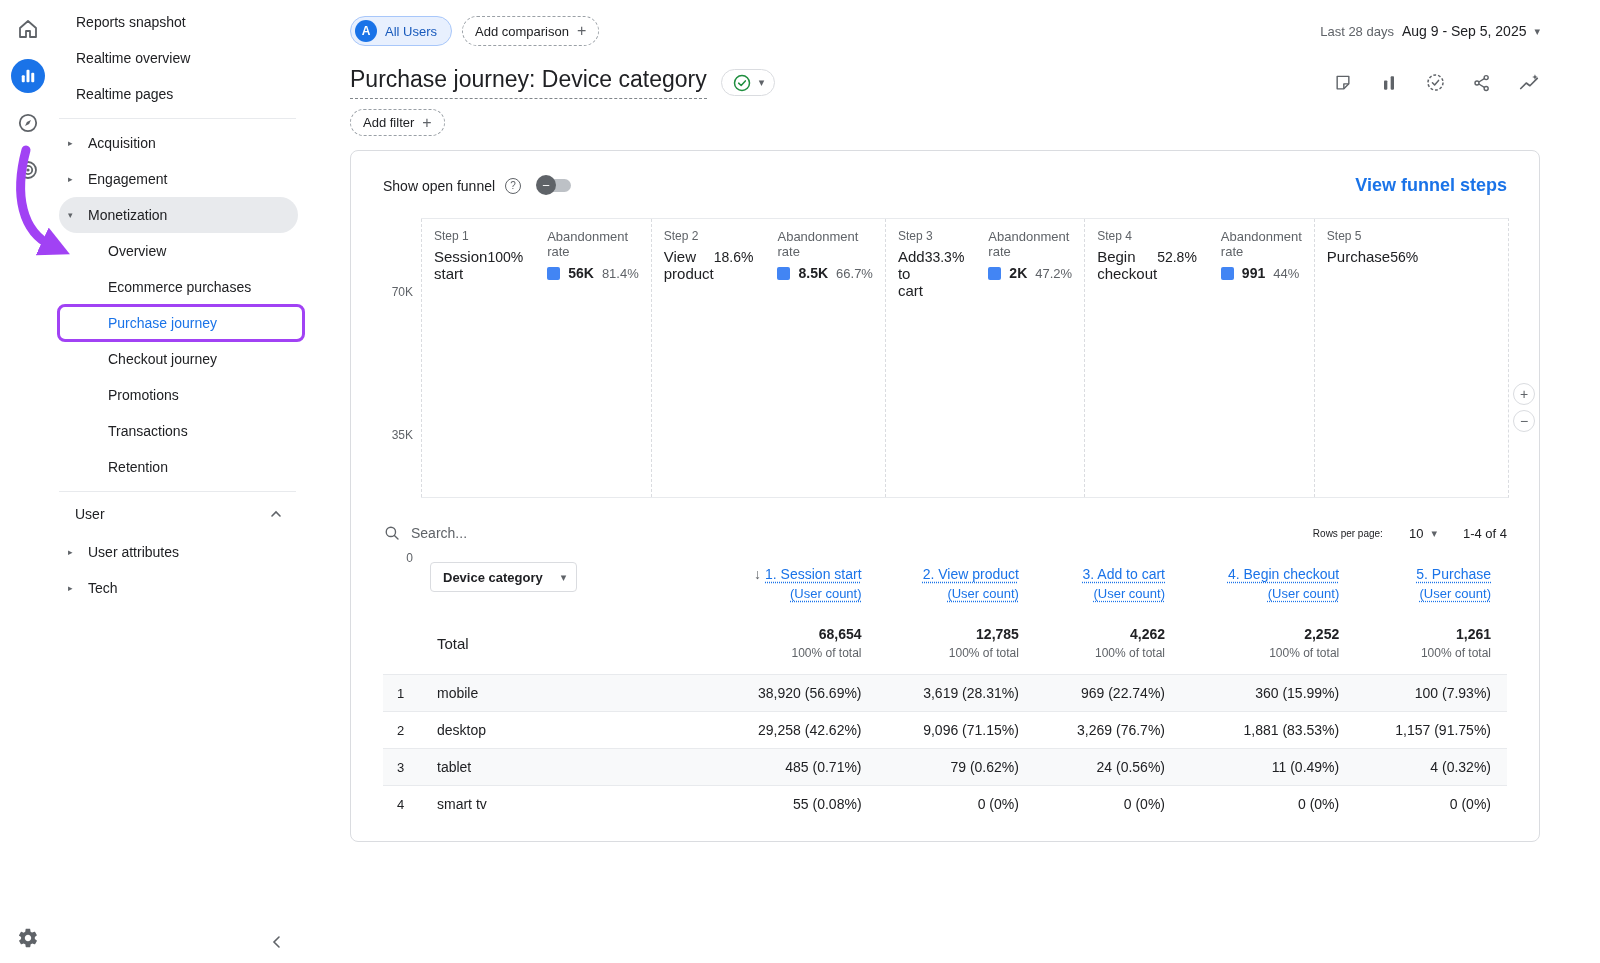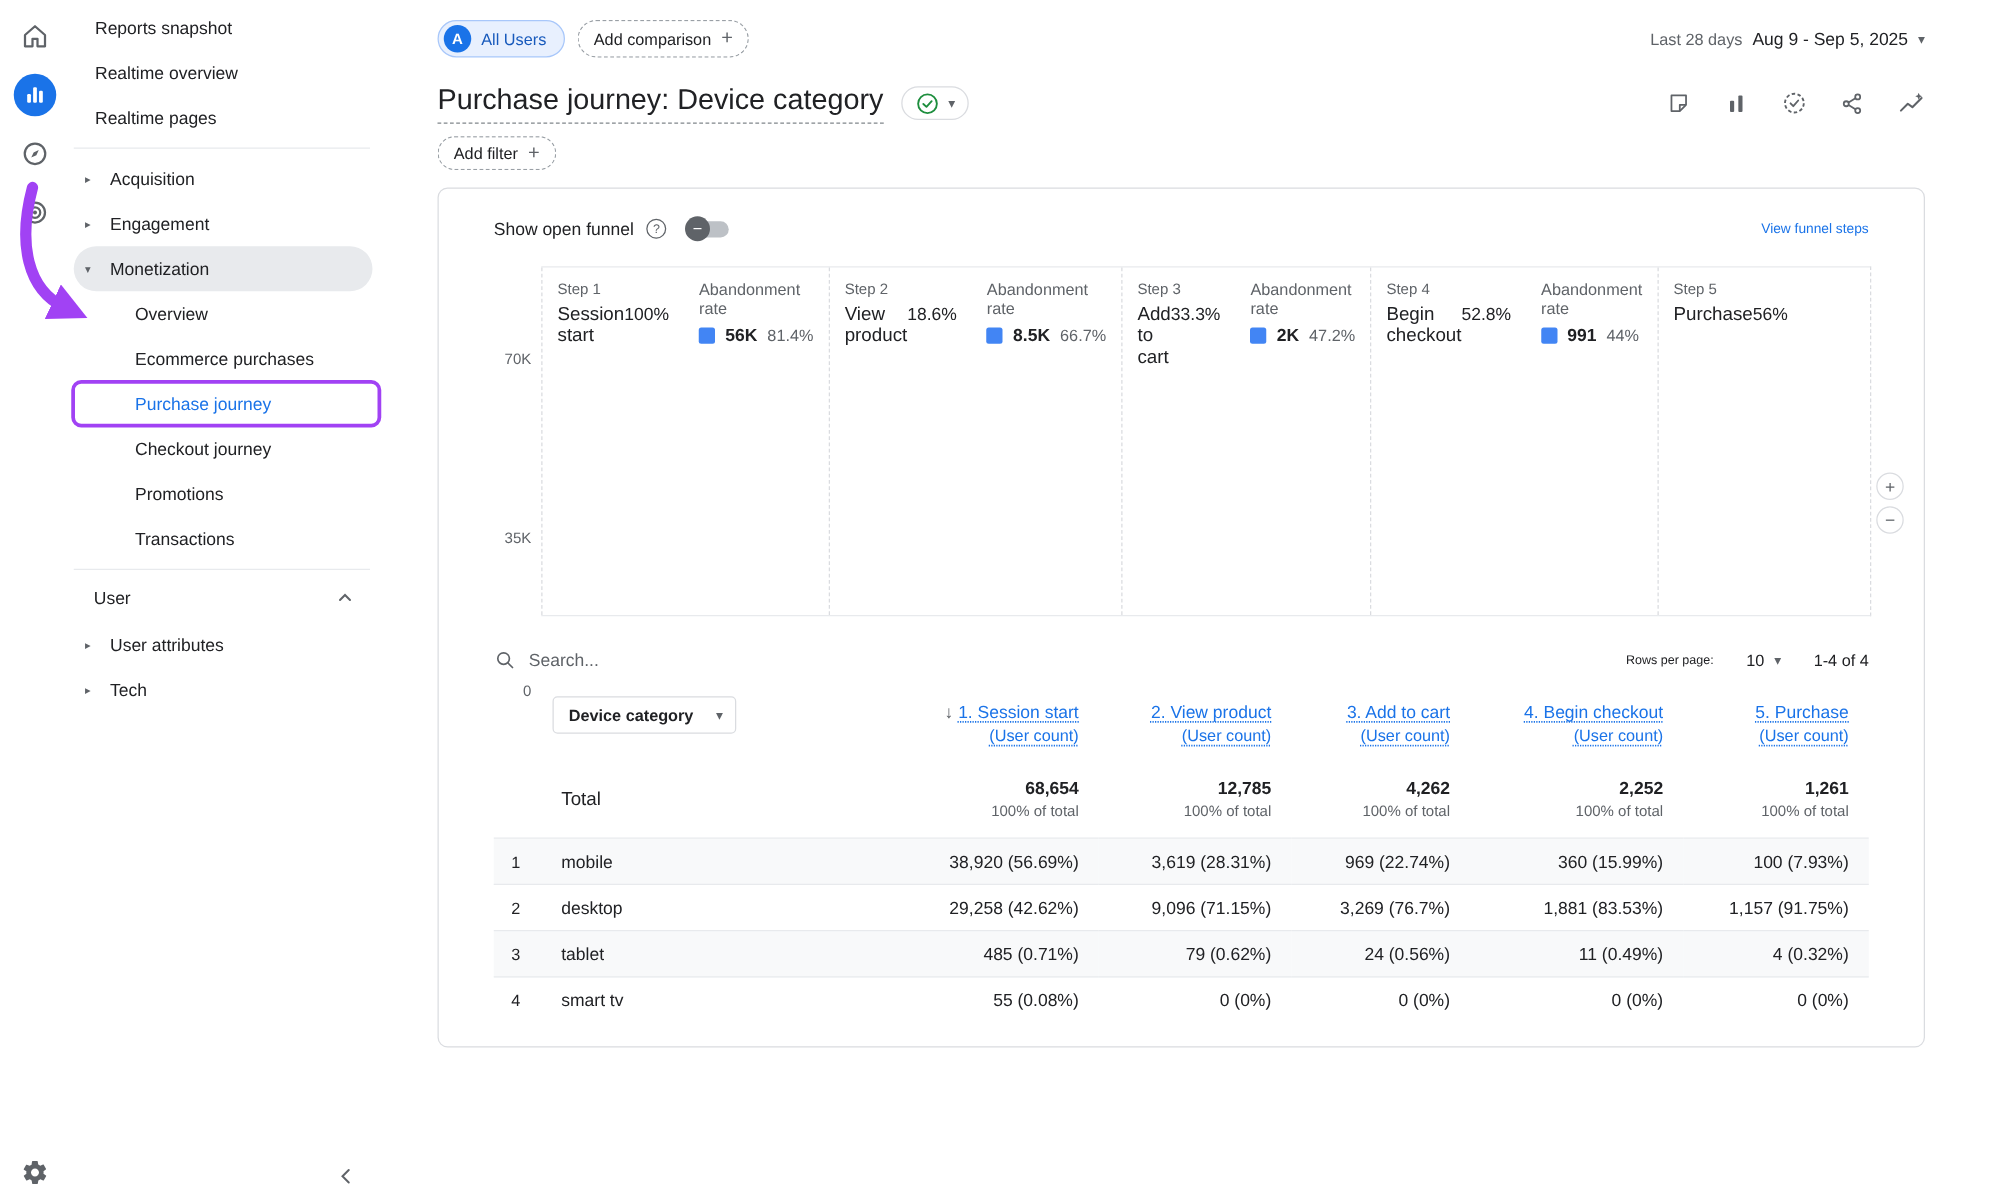--- a/index.html
+++ b/index.html
@@ -50,28 +50,28 @@
   .title-left{display:flex;align-items:center;gap:14px}
   .page-title{font-size:23px;font-weight:400;color:var(--text);border-bottom:1px dashed #80868b;padding-bottom:5px}
   .status-badge{display:inline-flex;align-items:center;gap:7px;border:1px solid var(--line2);border-radius:15px;height:27px;padding:0 10px;cursor:pointer;background:#fff}
   .title-icons{display:flex;gap:26px;align-items:center}
   .icon-btn{cursor:pointer;display:flex;align-items:center;justify-content:center}
 
   .filter-row{margin-top:10px}
   .chip-filter{height:27px;border:1px dashed #9aa0a6;border-radius:14px;display:inline-flex;align-items:center;gap:8px;padding:0 12px;font-size:13px;font-weight:500;cursor:pointer}
 
   
-  .card{margin-top:14px;border:1px solid var(--line2);border-radius:8px;background:#fff;padding:24px 12px 18px}
+  .card{margin-top:14px;border:1px solid var(--line2);border-radius:8px;background:#fff;padding:24px 0 18px}
   .funnel-controls{display:flex;justify-content:space-between;align-items:center;padding:0 32px}
   .fc-left{display:flex;align-items:center;gap:10px}
   .fc-label{font-size:14px;color:var(--text)}
   .help{width:16px;height:16px;border:1.4px solid var(--muted);border-radius:50%;color:var(--muted);font-size:10px;display:flex;align-items:center;justify-content:center;cursor:pointer}
   .toggle{width:32px;height:13px;background:#bdc1c6;border-radius:7px;position:relative;margin-left:8px;cursor:pointer}
   .knob{width:20px;height:20px;border-radius:50%;background:#5f6368;color:#fff;font-size:13px;display:flex;align-items:center;justify-content:center;position:absolute;left:-3px;top:-4px}
-  .fc-link{color:var(--blue);font-size:11px;font-weight:400;cursor:pointer;text-decoration:none}
+  .fc-link{color:var(--blue);font-size:18px;font-weight:700;cursor:pointer;text-decoration:none}
 
   .funnel{display:flex;margin:22px 30px 0 32px;position:relative}
   .yaxis{width:38px;flex:none;position:relative}
   .ytick{position:absolute;right:8px;transform:translateY(-50%);font-size:12px;color:var(--muted)}
   .fcols{flex:1;display:grid;grid-template-columns:repeat(5,1fr);border-top:1px solid var(--line);border-right:1px dashed var(--line2);border-bottom:1px solid var(--line)}
   .fcol{border-left:1px dashed var(--line2);display:flex;flex-direction:row}
   .fhead{height:62px;padding:10px 12px 0}
   .fstep{font-size:12px;color:var(--muted);margin-bottom:5px}
   .fnamerow{display:flex;justify-content:space-between;align-items:baseline}
   .fname{font-size:15px;color:var(--text)}
@@ -184,20 +184,21 @@
       <span>Monetization</span>
     </div>
 
     <div id="mon-children">
         <div class="side-sub">Overview</div>
         <div class="side-sub">Ecommerce purchases</div>
         <div class="side-sub selected annotated">Purchase journey</div>
         <div class="side-sub">Checkout journey</div>
         <div class="side-sub">Promotions</div>
         <div class="side-sub">Transactions</div>
+        <div class="side-sub">Retention</div>
       </div>
 
     <div class="side-divider"></div>
     <div class="section-head">
       <span>User</span>
       <svg width="12" height="8" viewBox="0 0 12 8">
           <path d="M2 6 L6 2 L10 6" stroke="#5f6368" stroke-width="1.6" fill="none" stroke-linecap="round"></path>
         </svg>
     </div>
     <div id="user-items">

